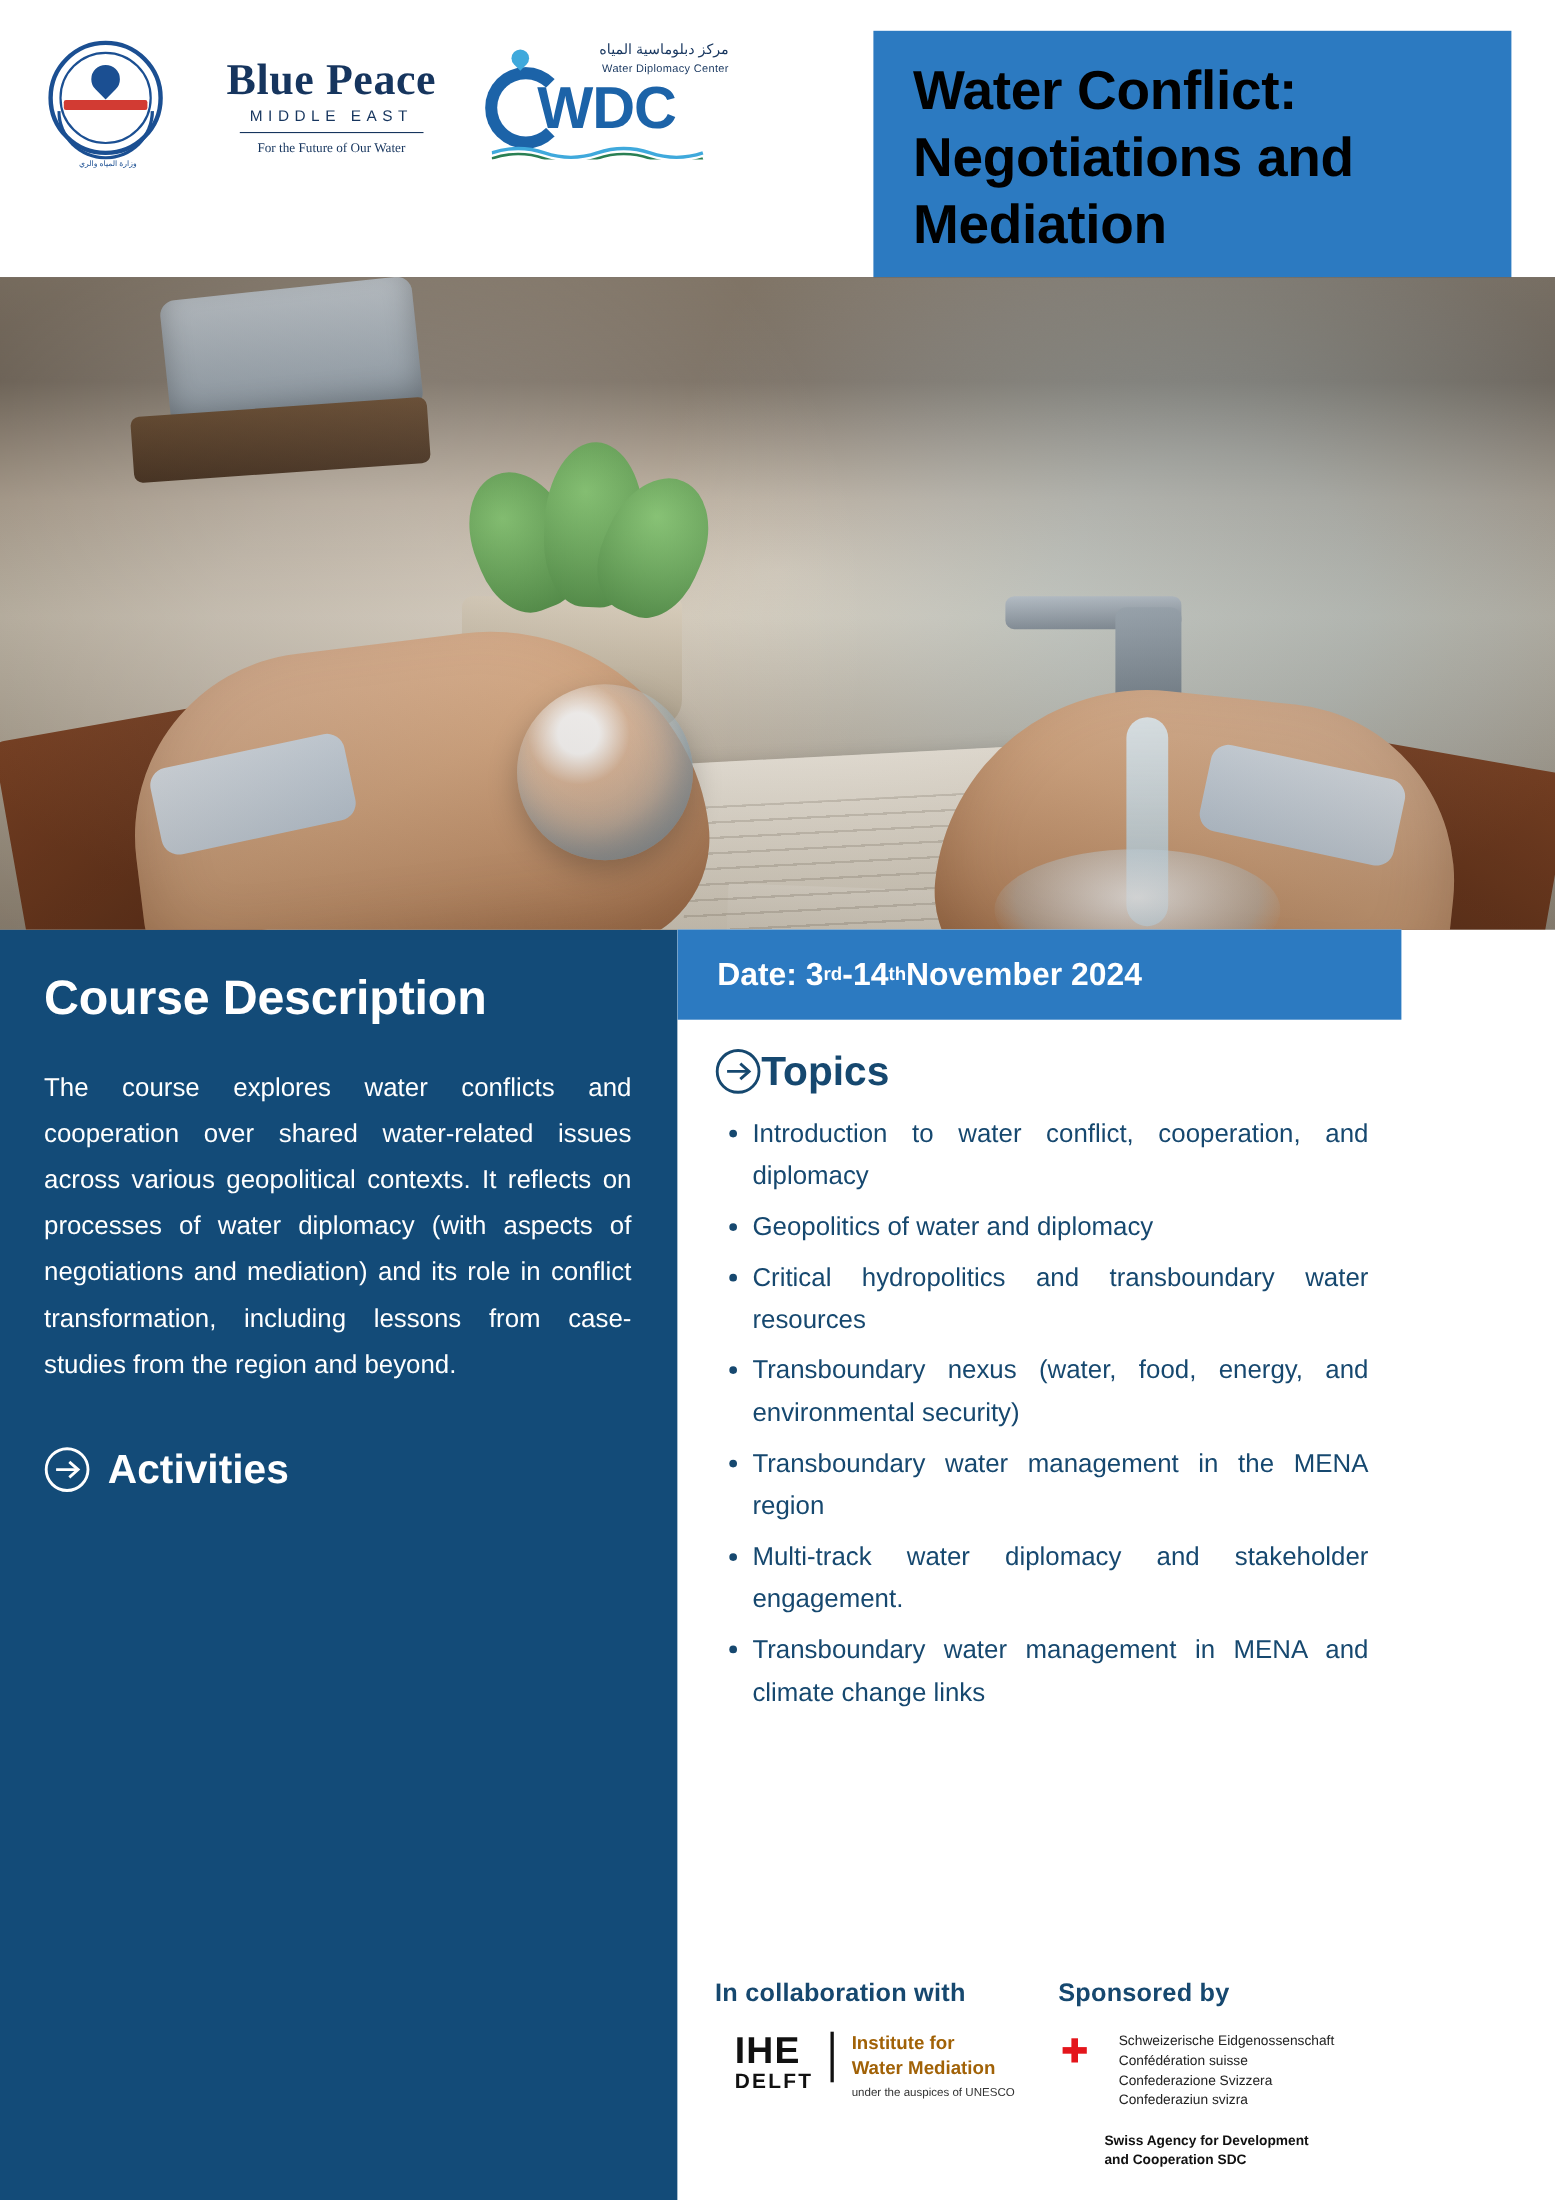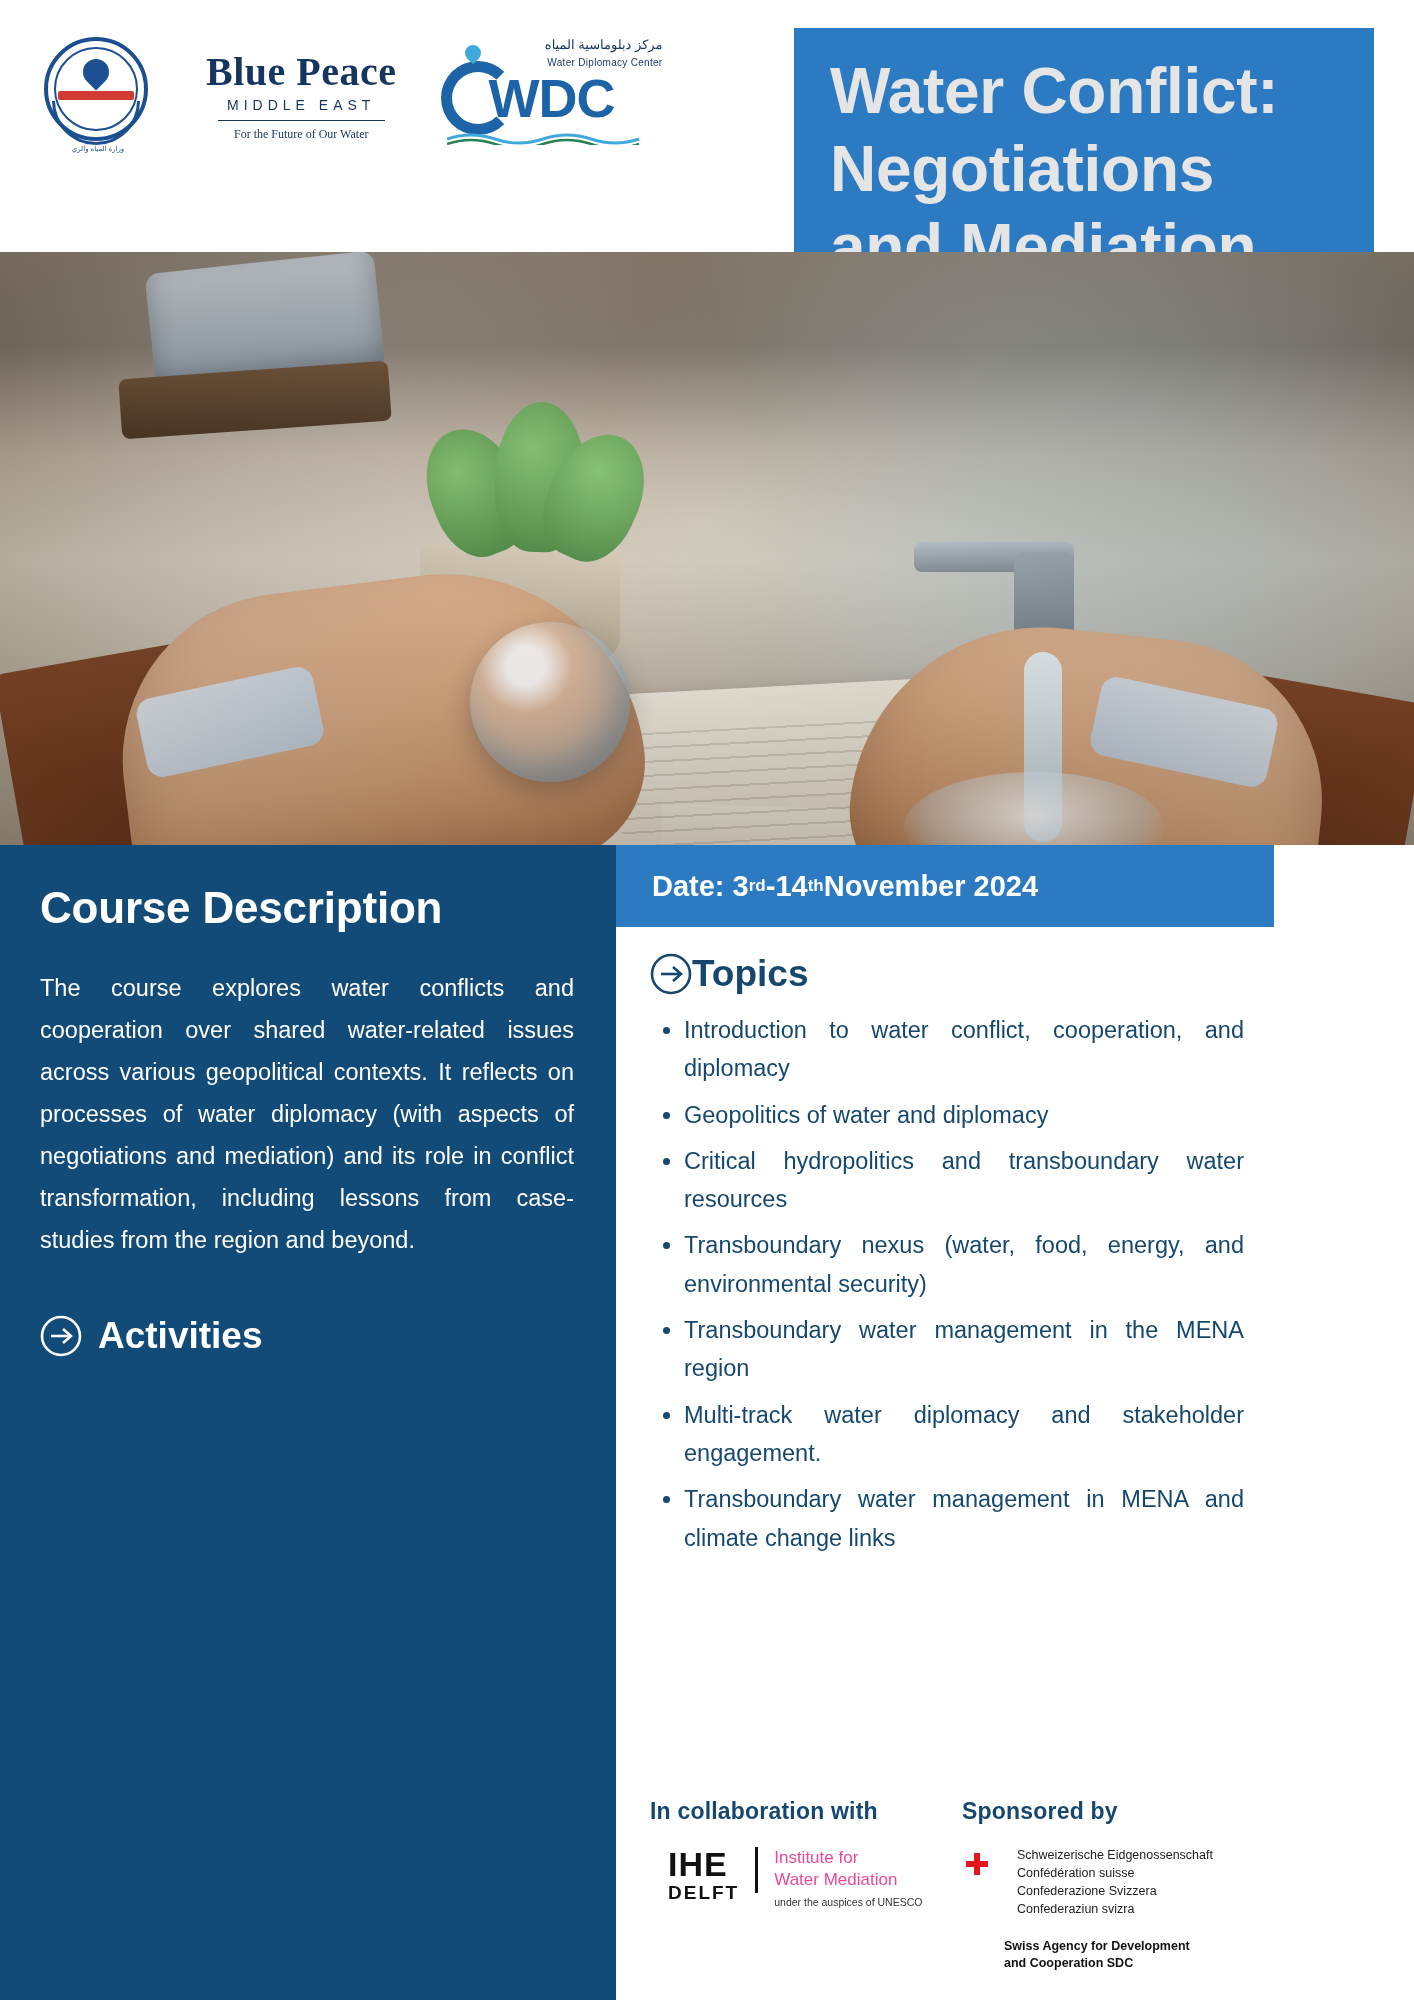--- a/index.html
+++ b/index.html
@@ -180,22 +180,22 @@
   .title-block {
     position: absolute;
     right: 40px;
     top: 28px;
     width: 580px;
     background: #2c7ac1;
     padding: 24px 30px 30px 36px;
     box-sizing: border-box;
   }
   .title-block .title {
-    color: #e5e5e5;
-    font-size: 64px;
+    color: #000000;
+    font-size: 50px;
     line-height: 1.22;
     font-weight: bold;
     letter-spacing: -0.3px;
   }
 
   
   .hero {
     position: relative;
     height: 593px;
     overflow: hidden;
@@ -498,21 +498,21 @@
     font-size: 19px;
     font-weight: bold;
     color: #111;
     letter-spacing: 2px;
     margin-top: 2px;
   }
   .ihe .ihe-div {
     width: 3px; height: 46px; background: #111;
   }
   .ihe .ihe-right .r1 {
-    font-size: 17px; font-weight: normal; color: #ec4899; line-height: 1.25;
+    font-size: 17px; font-weight: bold; color: #a16207; line-height: 1.25;
   }
   .ihe .ihe-right .r2 {
     font-size: 10.5px; color: #333; margin-top: 6px;
   }
   
   .swiss { display: flex; gap: 25px; align-items: flex-start; }
   .swiss-flag {
     width: 30px; height: 30px;
     background: #ffffff;
     position: relative;

